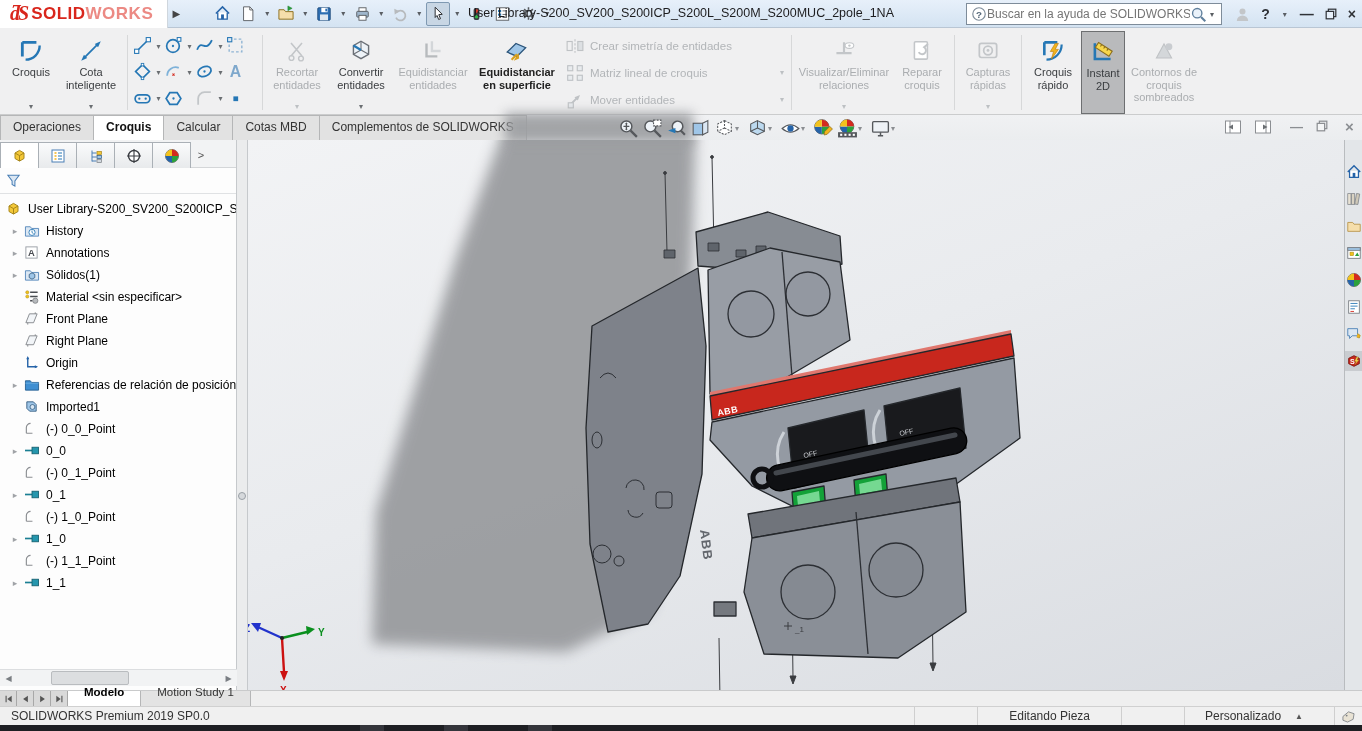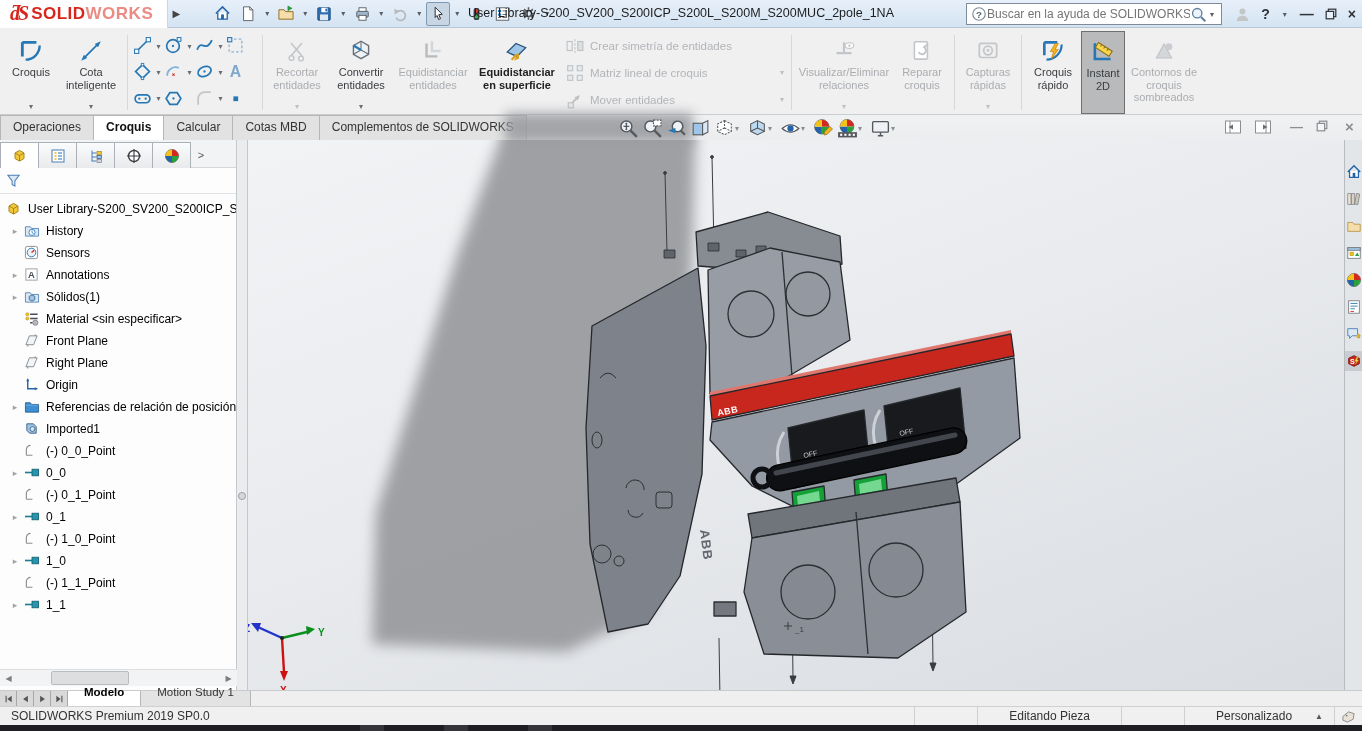--- a/index.html
+++ b/index.html
@@ -88,21 +88,21 @@
   .tpbtn.pressed{background:#c9ccd0}
   .tpbtn .icon{width:16px;height:16px}
   
   .modeltabs{position:absolute;left:0;top:690px;width:1362px;height:16px;background:#efefef;border-top:1px solid #c9cacb;display:flex;align-items:stretch}
   .mnav{width:17px;display:flex;align-items:center;justify-content:center;background:#d9d9d9;border-right:1px solid #a8a8a8;color:#5a5a5a;font-size:7px}
   .mtab{padding:1px 16px 16px 16px;font-size:11.5px;background:#e3e3e3;border-right:1px solid #b5b6b7;color:#333;display:flex;align-items:center}
   .mtab.active{background:#fff;font-weight:bold;color:#000}
   .statusbar{position:absolute;left:0;top:706px;width:1362px;height:19px;background:#f0f0f0;border-top:1px solid #d0d0d0;display:flex;align-items:center;font-size:12px;color:#333}
   .sb-left{padding-left:11px;flex:1}
   .sb-cell{border-left:1px solid #cfcfcf;height:19px;display:flex;align-items:center;padding:0 31px}
-  .sb-conf{width:150px;justify-content:space-between;gap:23px}
+  .sb-conf{width:150px;justify-content:flex-end;gap:14px}
   .sb-up{font-size:8px;color:#555}
   .taskbarstrip{position:absolute;left:0;top:725px;width:1362px;height:6px;background:#1e1f23;display:flex;gap:60px;padding-left:360px}
   .tbsdot{width:24px;height:6px;background:#34353b}
 </style>
 </head>
 <body>
 
 <div id="app">
 
   <div class="titlebar">
@@ -747,31 +747,20 @@
             <span class="icon ticon">
               <svg width="16" height="15" viewBox="0 0 16 16">
                 <path d="M1 4 h5.2 l1.4 1.8 H15 v8.2 H1 z" fill="#dbe7f3" stroke="#4a7fb5" stroke-width="0.9"></path>
                 <circle cx="8" cy="10" r="3.3" fill="#fff" stroke="#2577b5" stroke-width="0.9"></circle>
                 <path d="M8 8 v2.2 l1.6 1" stroke="#2577b5" fill="none" stroke-width="0.9"></path>
               </svg>
             </span>
             <span class="tlabel">History</span>
           </div>
           <div class="trow">
-            <span class="arr"></span>
-            <span class="icon ticon">
-              <svg width="15" height="15" viewBox="0 0 16 16">
-                <rect x="1.5" y="1.5" width="13" height="13" rx="2" fill="#fff" stroke="#8a8d91"></rect>
-                <circle cx="8" cy="8" r="4.6" fill="#eef2f6" stroke="#2577b5"></circle>
-                <path d="M8 8 L11 5.5" stroke="#d42a1e" stroke-width="1.4"></path>
-              </svg>
-            </span>
-            <span class="tlabel">Sensors</span>
-          </div>
-          <div class="trow">
             <span class="arr">▸</span>
             <span class="icon ticon">
               <svg width="15" height="15" viewBox="0 0 16 16">
                 <rect x="2" y="2" width="12" height="12" fill="#fff" stroke="#9aa0a6"></rect>
                 <text x="8" y="12" text-anchor="middle" font-size="10" font-weight="bold" fill="#4a4d52">A</text>
               </svg>
             </span>
             <span class="tlabel">Annotations</span>
           </div>
           <div class="trow">

